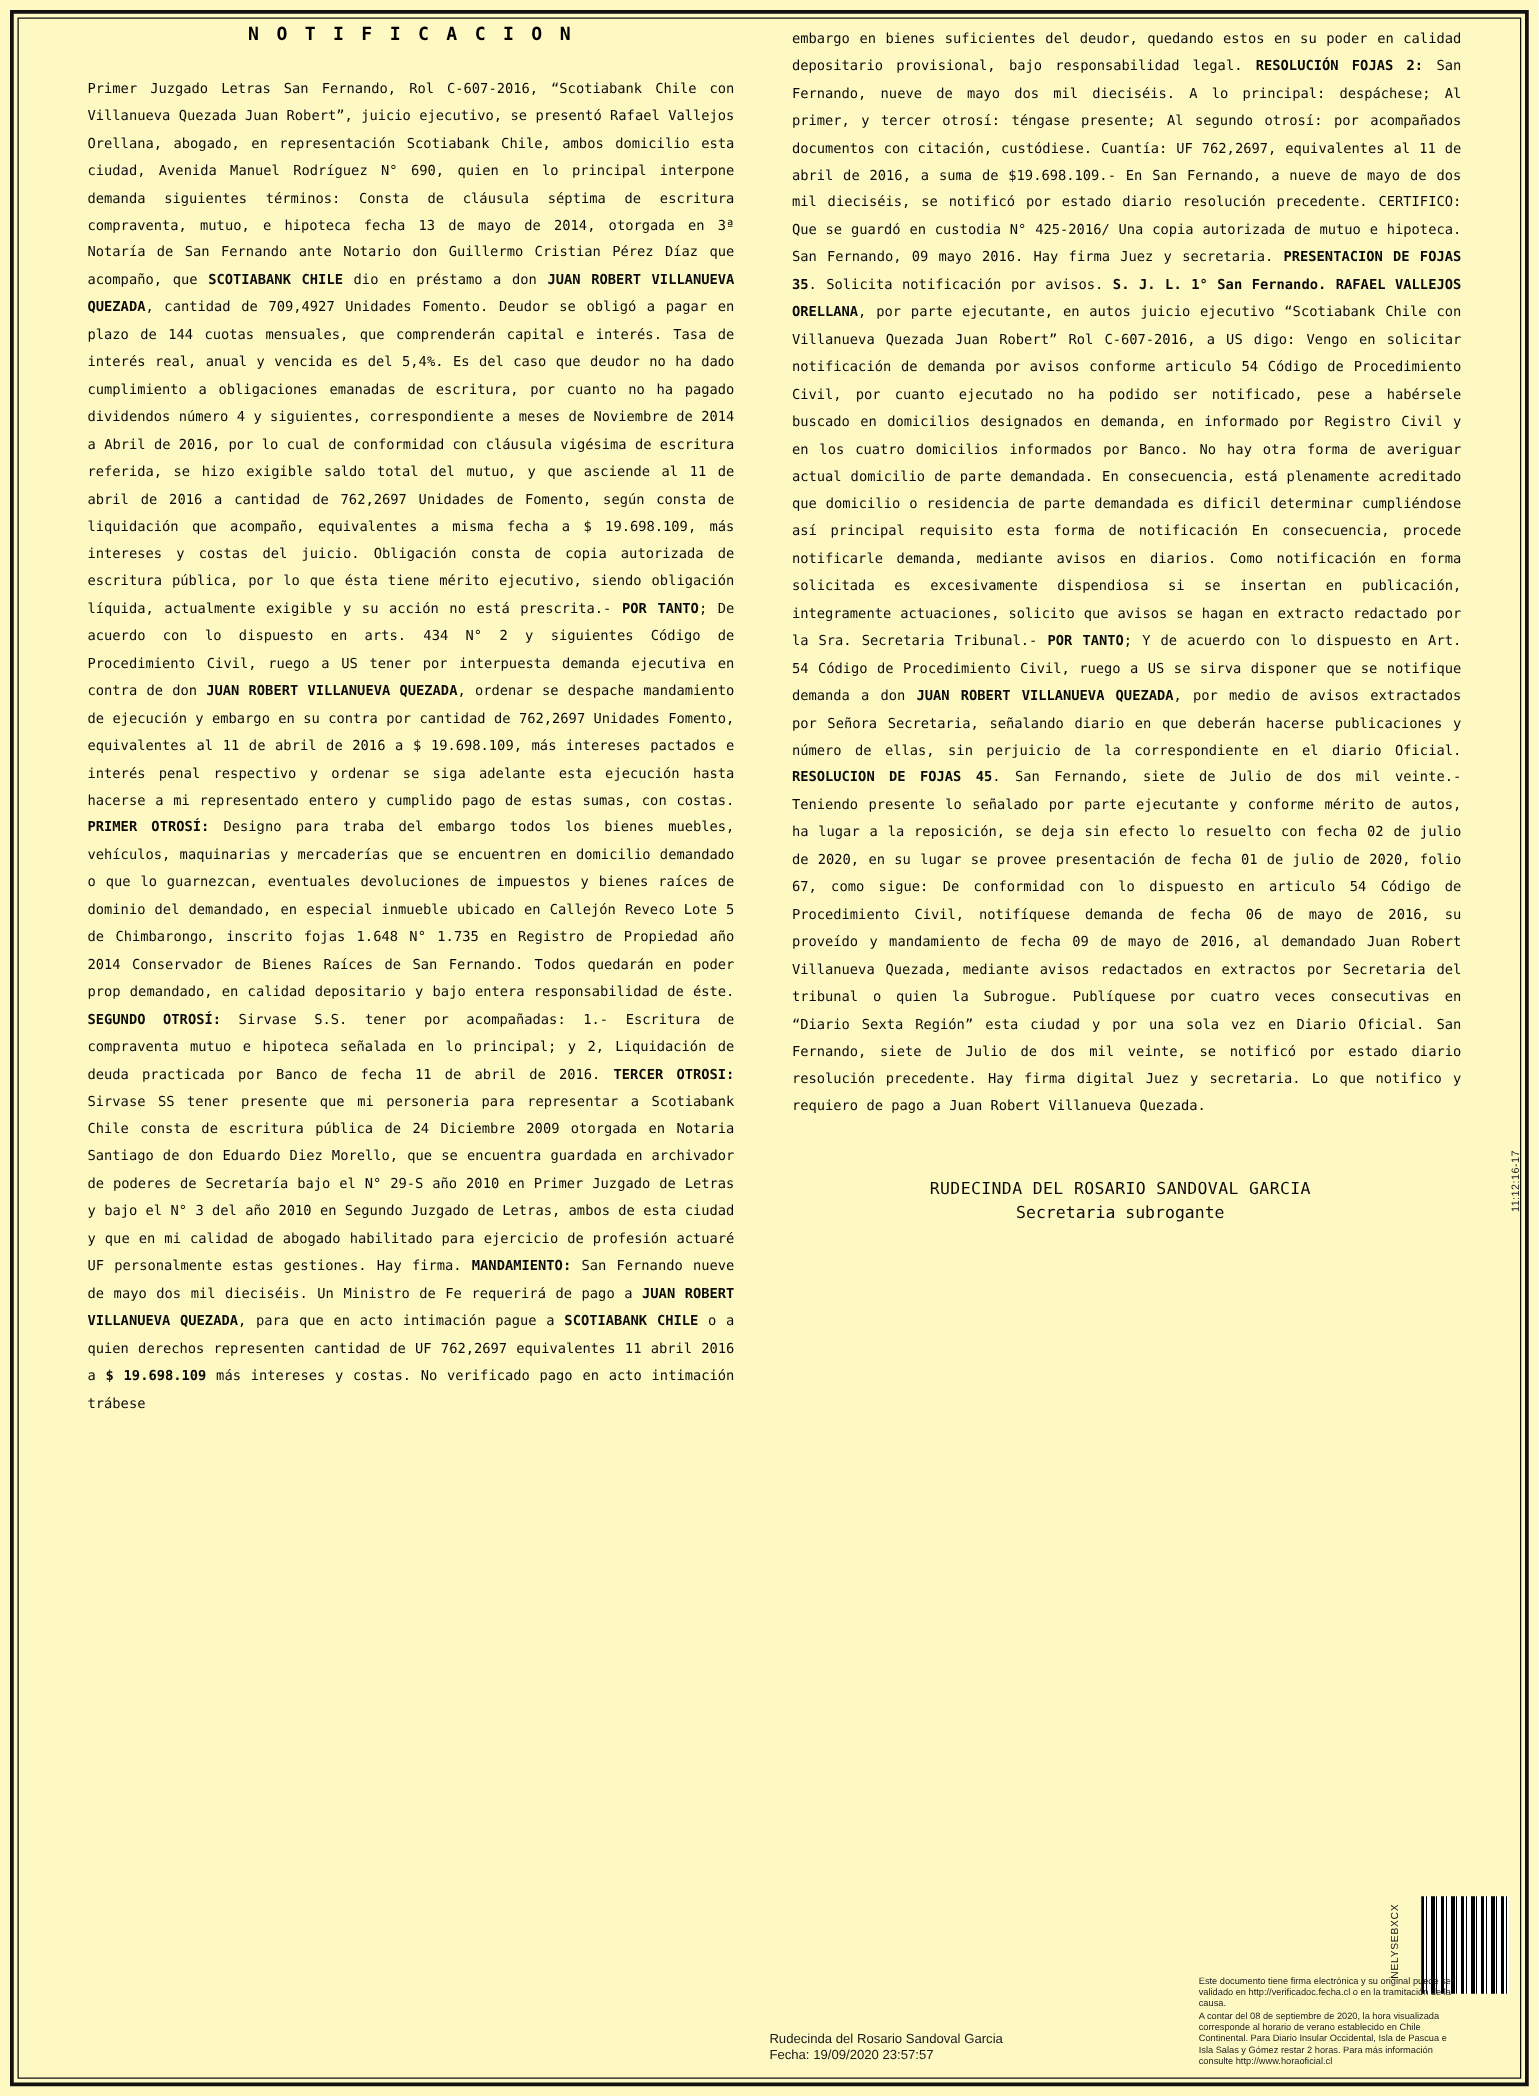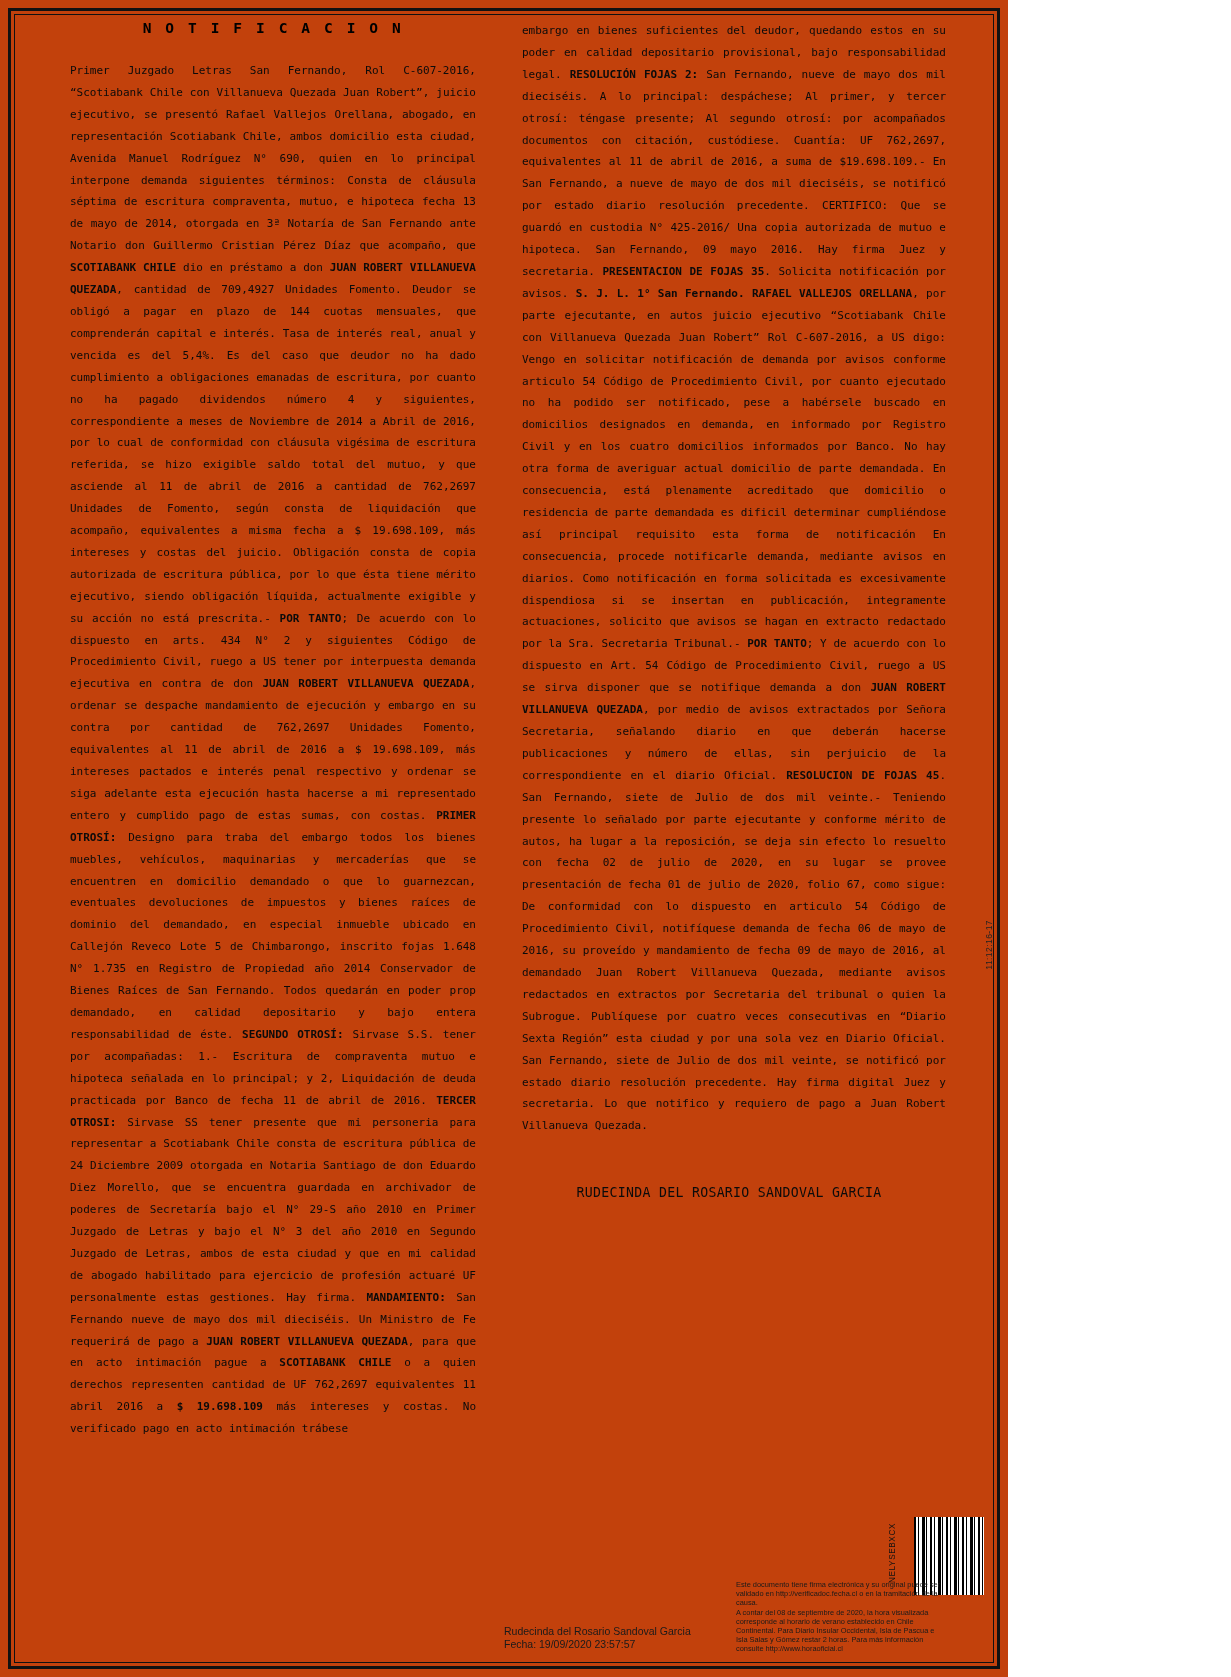--- a/index.html
+++ b/index.html
@@ -5,23 +5,23 @@
   html, body {
     margin: 0;
     padding: 0;
     background: #ffffff;
   }
   body {
     font-family: "DejaVu Sans Mono", monospace;
   }
   .page {
     position: relative;
-    width: 1008px;
+    width: 1231px;
     height: 1677px;
-    background: #c2410c;
+    background: #fef9c3;
     box-sizing: border-box;
     overflow: hidden;
   }
   .border-outer {
     position: absolute;
     left: 8px;
     top: 8px;
     right: 8px;
     bottom: 8px;
     border: 3px solid #111111;
@@ -175,20 +175,21 @@
     <div class="col col-left">
       <div class="doc-title">N O T I F I C A C I O N</div>
       <p class="body-text">Primer Juzgado Letras San Fernando, Rol C-607-2016, “Scotiabank Chile con Villanueva Quezada Juan Robert”, juicio ejecutivo, se presentó Rafael Vallejos Orellana, abogado, en representación Scotiabank Chile, ambos domicilio esta ciudad, Avenida Manuel Rodríguez N° 690, quien en lo principal interpone demanda siguientes términos: Consta de cláusula séptima de escritura compraventa, mutuo, e hipoteca fecha 13 de mayo de 2014, otorgada en 3ª Notaría de San Fernando ante Notario don Guillermo Cristian Pérez Díaz que acompaño, que <b>SCOTIABANK CHILE</b> dio en préstamo a don <b>JUAN ROBERT VILLANUEVA QUEZADA</b>, cantidad de 709,4927 Unidades Fomento. Deudor se obligó a pagar en plazo de 144 cuotas mensuales, que comprenderán capital e interés. Tasa de interés real, anual y vencida es del 5,4%. Es del caso que deudor no ha dado cumplimiento a obligaciones emanadas de escritura, por cuanto no ha pagado dividendos número 4 y siguientes, correspondiente a meses de Noviembre de 2014 a Abril de 2016, por lo cual de conformidad con cláusula vigésima de escritura referida, se hizo exigible saldo total del mutuo, y que asciende al 11 de abril de 2016 a cantidad de 762,2697 Unidades de Fomento, según consta de liquidación que acompaño, equivalentes a misma fecha a $ 19.698.109, más intereses y costas del juicio. Obligación consta de copia autorizada de escritura pública, por lo que ésta tiene mérito ejecutivo, siendo obligación líquida, actualmente exigible y su acción no está prescrita.- <b>POR TANTO</b>; De acuerdo con lo dispuesto en arts. 434 N° 2 y siguientes Código de Procedimiento Civil, ruego a US tener por interpuesta demanda ejecutiva en contra de don <b>JUAN ROBERT VILLANUEVA QUEZADA</b>, ordenar se despache mandamiento de ejecución y embargo en su contra por cantidad de 762,2697 Unidades Fomento, equivalentes al 11 de abril de 2016 a $ 19.698.109, más intereses pactados e interés penal respectivo y ordenar se siga adelante esta ejecución hasta hacerse a mi representado entero y cumplido pago de estas sumas, con costas. <b>PRIMER OTROSÍ:</b> Designo para traba del embargo todos los bienes muebles, vehículos, maquinarias y mercaderías que se encuentren en domicilio demandado o que lo guarnezcan, eventuales devoluciones de impuestos y bienes raíces de dominio del demandado, en especial inmueble ubicado en Callejón Reveco Lote 5 de Chimbarongo, inscrito fojas 1.648 N° 1.735 en Registro de Propiedad año 2014 Conservador de Bienes Raíces de San Fernando. Todos quedarán en poder prop demandado, en calidad depositario y bajo entera responsabilidad de éste. <b>SEGUNDO OTROSÍ:</b> Sirvase S.S. tener por acompañadas: 1.- Escritura de compraventa mutuo e hipoteca señalada en lo principal; y 2, Liquidación de deuda practicada por Banco de fecha 11 de abril de 2016. <b>TERCER OTROSI:</b> Sirvase SS tener presente que mi personeria para representar a Scotiabank Chile consta de escritura pública de 24 Diciembre 2009 otorgada en Notaria Santiago de don Eduardo Diez Morello, que se encuentra guardada en archivador de poderes de Secretaría bajo el N° 29-S año 2010 en Primer Juzgado de Letras y bajo el N° 3 del año 2010 en Segundo Juzgado de Letras, ambos de esta ciudad y que en mi calidad de abogado habilitado para ejercicio de profesión actuaré UF personalmente estas gestiones. Hay firma. <b>MANDAMIENTO:</b> San Fernando nueve de mayo dos mil dieciséis. Un Ministro de Fe requerirá de pago a <b>JUAN ROBERT VILLANUEVA QUEZADA</b>, para que en acto intimación pague a <b>SCOTIABANK CHILE</b> o a quien derechos representen cantidad de UF 762,2697 equivalentes 11 abril 2016 a <b>$ 19.698.109</b> más intereses y costas. No verificado pago en acto intimación trábese</p>
     </div>
 
     <div class="col col-right">
       <p class="body-text">embargo en bienes suficientes del deudor, quedando estos en su poder en calidad depositario provisional, bajo responsabilidad legal. <b>RESOLUCIÓN FOJAS 2:</b> San Fernando, nueve de mayo dos mil dieciséis. A lo principal: despáchese; Al primer, y tercer otrosí: téngase presente; Al segundo otrosí: por acompañados documentos con citación, custódiese. Cuantía: UF 762,2697, equivalentes al 11 de abril de 2016, a suma de $19.698.109.- En San Fernando, a nueve de mayo de dos mil dieciséis, se notificó por estado diario resolución precedente. CERTIFICO: Que se guardó en custodia N° 425-2016/ Una copia autorizada de mutuo e hipoteca. San Fernando, 09 mayo 2016. Hay firma Juez y secretaria. <b>PRESENTACION DE FOJAS 35</b>. Solicita notificación por avisos. <b>S. J. L. 1° San Fernando. RAFAEL VALLEJOS ORELLANA</b>, por parte ejecutante, en autos juicio ejecutivo “Scotiabank Chile con Villanueva Quezada Juan Robert” Rol C-607-2016, a US digo: Vengo en solicitar notificación de demanda por avisos conforme articulo 54 Código de Procedimiento Civil, por cuanto ejecutado no ha podido ser notificado, pese a habérsele buscado en domicilios designados en demanda, en informado por Registro Civil y en los cuatro domicilios informados por Banco. No hay otra forma de averiguar actual domicilio de parte demandada. En consecuencia, está plenamente acreditado que domicilio o residencia de parte demandada es dificil determinar cumpliéndose así principal requisito esta forma de notificación En consecuencia, procede notificarle demanda, mediante avisos en diarios. Como notificación en forma solicitada es excesivamente dispendiosa si se insertan en publicación, integramente actuaciones, solicito que avisos se hagan en extracto redactado por la Sra. Secretaria Tribunal.- <b>POR TANTO</b>; Y de acuerdo con lo dispuesto en Art. 54 Código de Procedimiento Civil, ruego a US se sirva disponer que se notifique demanda a don <b>JUAN ROBERT VILLANUEVA QUEZADA</b>, por medio de avisos extractados por Señora Secretaria, señalando diario en que deberán hacerse publicaciones y número de ellas, sin perjuicio de la correspondiente en el diario Oficial. <b>RESOLUCION DE FOJAS 45</b>. San Fernando, siete de Julio de dos mil veinte.- Teniendo presente lo señalado por parte ejecutante y conforme mérito de autos, ha lugar a la reposición, se deja sin efecto lo resuelto con fecha 02 de julio de 2020, en su lugar se provee presentación de fecha 01 de julio de 2020, folio 67, como sigue: De conformidad con lo dispuesto en articulo 54 Código de Procedimiento Civil, notifíquese demanda de fecha 06 de mayo de 2016, su proveído y mandamiento de fecha 09 de mayo de 2016, al demandado Juan Robert Villanueva Quezada, mediante avisos redactados en extractos por Secretaria del tribunal o quien la Subrogue. Publíquese por cuatro veces consecutivas en “Diario Sexta Región” esta ciudad y por una sola vez en Diario Oficial. San Fernando, siete de Julio de dos mil veinte, se notificó por estado diario resolución precedente. Hay firma digital Juez y secretaria. Lo que notifico y requiero de pago a Juan Robert Villanueva Quezada.</p>
 
       <div class="signature-block">
         <div class="sig-name">RUDECINDA DEL ROSARIO SANDOVAL GARCIA</div>
+        <div class="sig-role">Secretaria subrogante</div>
       </div>
 
       <div class="bottom-strip">
         <div class="stamp-left">
           <div>Rudecinda del Rosario Sandoval Garcia</div>
           <div>Fecha: 19/09/2020 23:57:57</div>
         </div>
 
         <div class="barcode-wrap">
           <div class="barcode-label">NELYSEBXCX</div>

